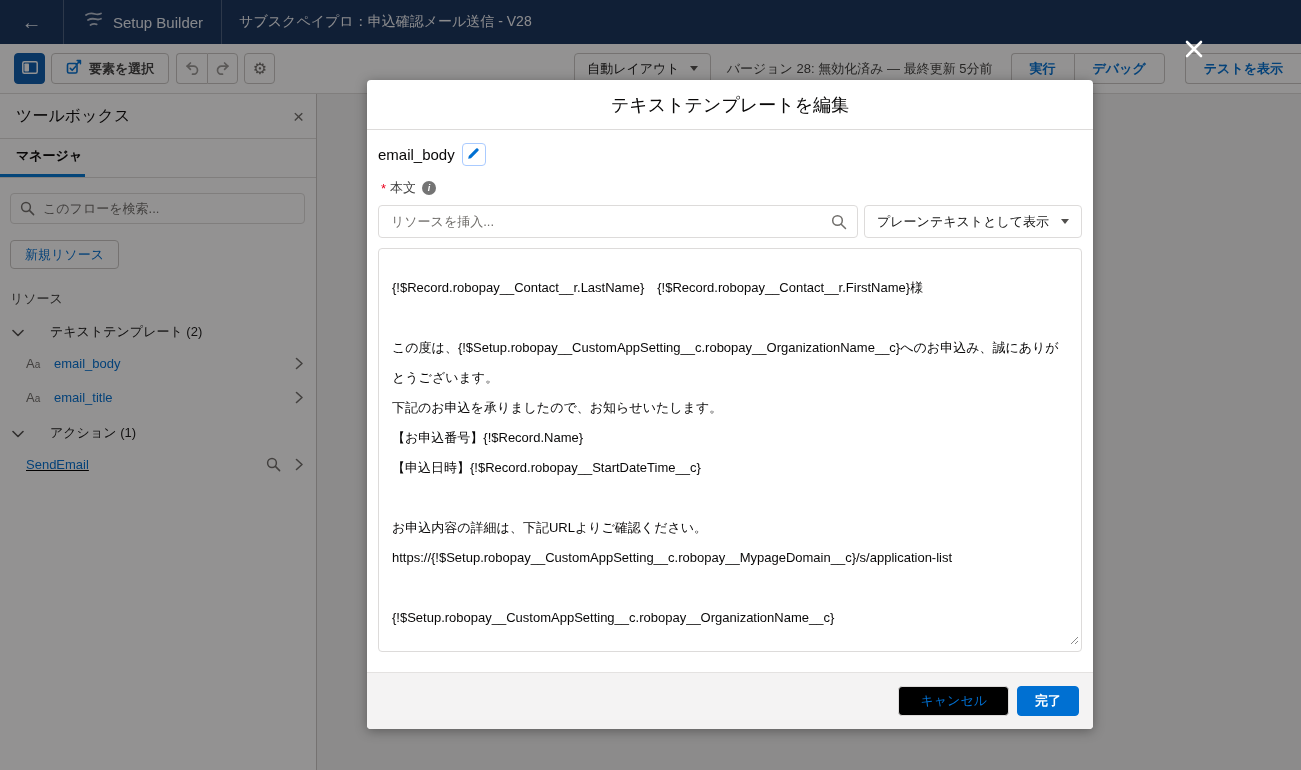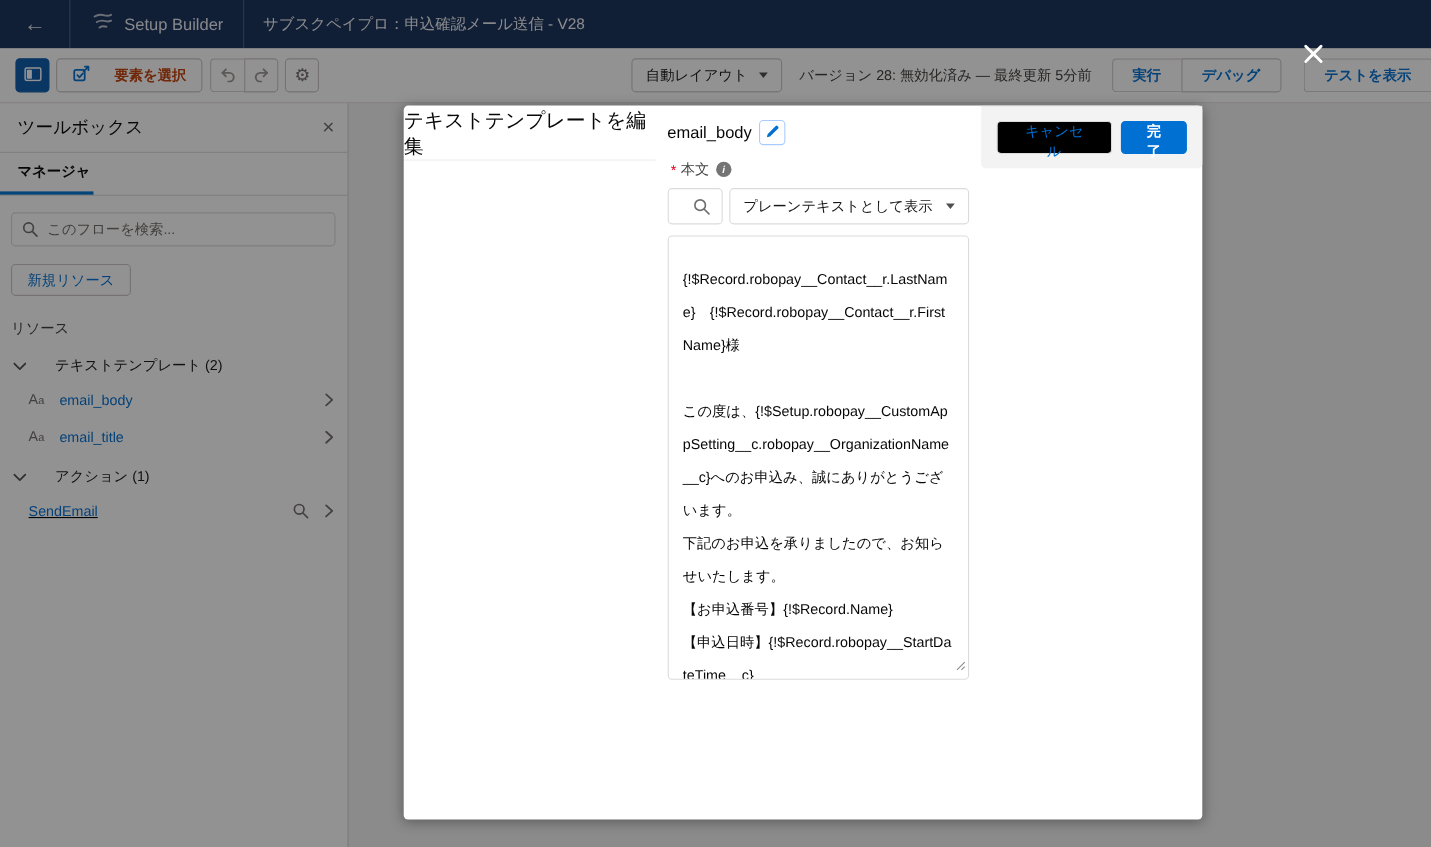--- a/index.html
+++ b/index.html
@@ -18,21 +18,21 @@
   .brand-name { font-size:15px; color:#e7ebf2; }
   .flow-title { display:flex; align-items:center; padding-left:17px; font-size:14px; color:#f0f2f6; }
 
   
   .toolbar { position:absolute; top:44px; left:0; right:0; height:50px; background:#fff;
              border-bottom:1px solid #dddbda; display:flex; align-items:center; padding:0 0 0 14px; }
   .tb-btn { height:31px; background:#fff; border:1px solid #c9c7c5; border-radius:4px;
             display:flex; align-items:center; justify-content:center; cursor:pointer; font-size:13px; }
   .panel-toggle { width:31px; height:31px; border:1px solid #0b5cab; background:#0b5cab; border-radius:4px;
                   display:flex; align-items:center; justify-content:center; cursor:pointer; }
-  .btn-select { margin-left:6px; padding:0 14px; gap:22px; color:#c2410c; font-weight:700; }
+  .btn-select { margin-left:6px; padding:0 14px; gap:7px; color:#404040; font-weight:700; }
   .btn-group { display:flex; margin-left:7px; }
   .btn-group .tb-btn { border-radius:0; border-right-width:0; width:31px; }
   .btn-group .tb-btn:first-child { border-radius:4px 0 0 4px; }
   .btn-group .tb-btn:last-child { border-radius:0 4px 4px 0; border-right-width:1px; }
   .gear-btn { margin-left:6px; width:31px; color:#706e6b; font-size:16px; }
   .tb-spacer { flex:1; }
   .layout-select { padding:0 12px; gap:10px; color:#181818; min-width:135px; justify-content:space-between; }
   .caret { width:0; height:0; border-left:4.5px solid transparent; border-right:4.5px solid transparent;
            border-top:5.5px solid #514f4d; }
   .version-text { margin:0 18px 0 16px; font-size:13px; color:#3e3e3c; white-space:nowrap; }
@@ -69,22 +69,22 @@
   .aa-icon .small { font-size:10px; }
   .sb-item-label { font-size:13px; color:#0070d2; flex:1; }
   .sb-item .row-tools { display:flex; align-items:center; gap:14px; }
   .action-item { margin-left:26px;text-decoration:underline; }
 
   
   .backdrop { position:absolute; inset:0; background:rgba(8,7,7,0.44); z-index:5; }
 
   
   .modal-close { position:absolute; left:1184px; top:39px; z-index:20; background:none; border:none; cursor:pointer; }
-  .modal { position:absolute; left:367px; top:96px; width:726px; height:649px; background:#fff;
-           border-radius:4px; z-index:10; box-shadow:0 2px 12px rgba(0,0,0,.35); display:flex; flex-direction:row; }
+  .modal { position:absolute; left:367px; top:80px; width:726px; height:649px; background:#fff;
+           border-radius:4px; z-index:10; box-shadow:0 2px 12px rgba(0,0,0,.35); display:flex; flex-direction:column; }
   .m-header { height:50px; border-bottom:1px solid #dddbda; display:flex; align-items:center; justify-content:center;
               border-radius:4px 4px 0 0; }
   .m-title { font-size:18px; color:#080707; }
   .m-body { flex:1; padding:13px 11px 0 11px; display:flex; flex-direction:column; }
   .res-row { display:flex; align-items:center; gap:7px; margin-bottom:13px; }
   .res-name { font-size:15px; color:#080707; }
   .pencil-btn { width:24px; height:23px; background:#fff; border:1px solid #aacbff; border-radius:4px;
                 display:flex; align-items:center; justify-content:center; cursor:pointer; }
   .label-row { display:flex; align-items:center; gap:6px; margin:0 0 8px 3px; font-size:13px; }
   .req { color:#ea001e; margin-right:-2px; }

